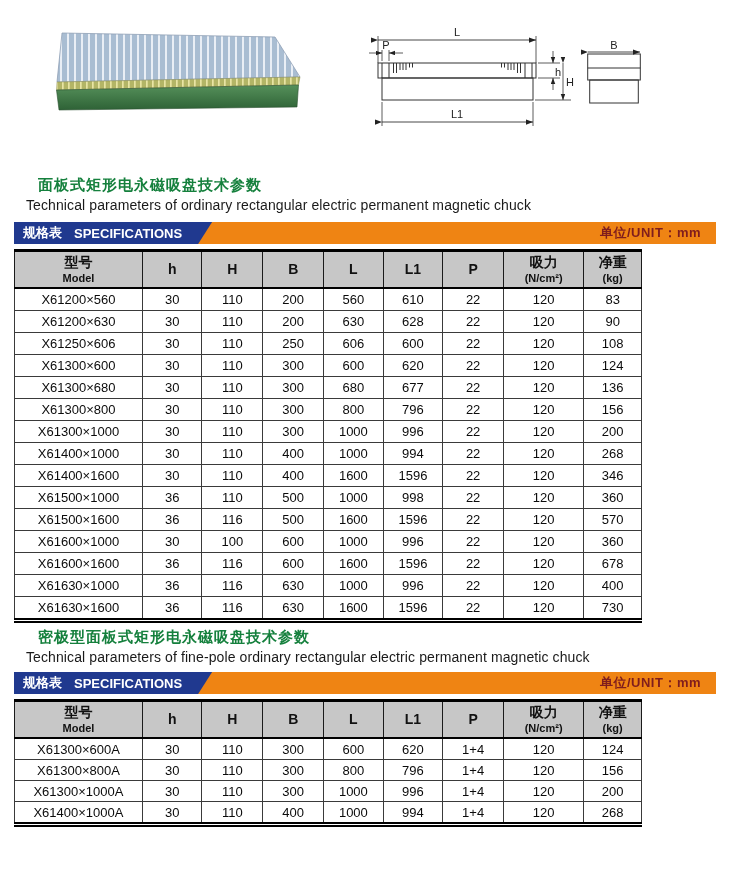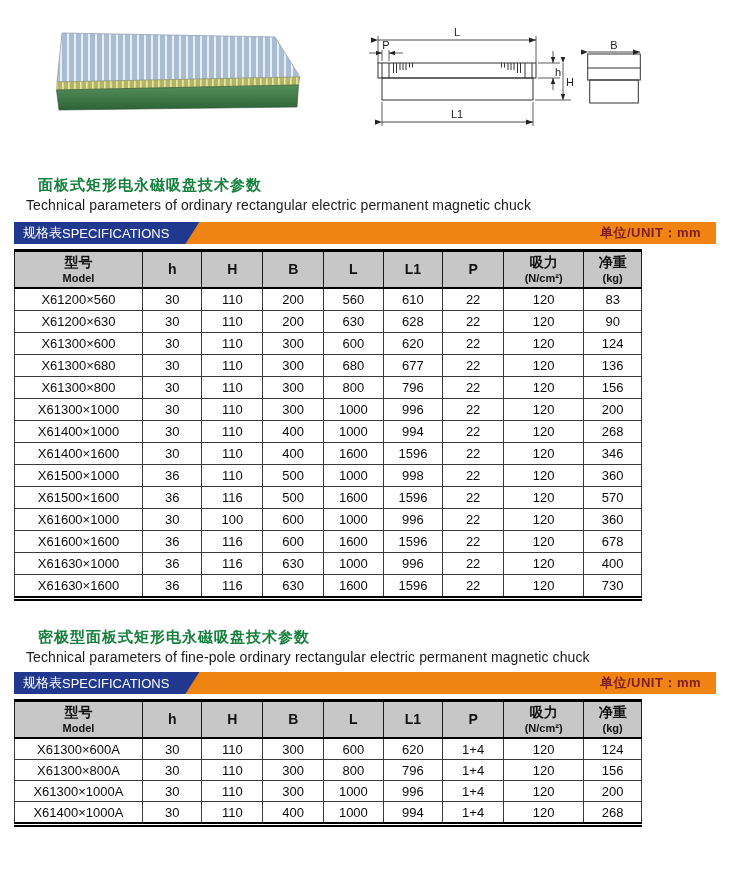--- a/index.html
+++ b/index.html
@@ -14,21 +14,21 @@
   .dim-text{font-size:11px;fill:#222;font-family:"Liberation Sans",sans-serif;}
 
   
   .sec-title-zh{position:absolute;left:14px;font-size:15px;font-weight:bold;color:#15803d;letter-spacing:1px;margin-left:24px;}
   .sec-title-en{position:absolute;left:26px;font-size:14px;color:#1a1a1a;letter-spacing:0.1px;}
 
   
   .spec-bar{position:absolute;left:14px;width:702px;height:22px;background:#ef8413;
             display:flex;justify-content:space-between;align-items:center;}
   .spec-left{height:100%;background:#20398f;color:#fff;display:flex;align-items:center;
-             padding:0 30px 0 9px;font-size:13px;font-weight:normal;
+             padding:0 30px 0 9px;gap:12px;font-size:13px;font-weight:bold;
              clip-path:polygon(0 0,100% 0,calc(100% - 14px) 100%,0 100%);}
   .spec-right{color:#7f1d1d;font-size:13px;font-weight:bold;padding-right:15px;letter-spacing:0.5px;}
 
   
   .spec-table{position:absolute;left:14px;width:628px;border-collapse:collapse;
               border-top:3px solid #000;border-left:1px solid #222;border-right:1px solid #222;
               border-bottom:5px double #000;table-layout:fixed;}
   .spec-table th{background:#c7c7c7;border:1px solid #1a1a1a;border-bottom:2px solid #000;
                  padding:2px 0;line-height:1.25;}
   .spec-table th .h1{font-size:14px;font-weight:bold;}
@@ -212,20 +212,31 @@
           <td>30</td>
           <td>110</td>
           <td>200</td>
           <td>630</td>
           <td>628</td>
           <td>22</td>
           <td>120</td>
           <td>90</td>
         </tr>
         <tr>
+          <td>X61250×606</td>
+          <td>30</td>
+          <td>110</td>
+          <td>250</td>
+          <td>606</td>
+          <td>600</td>
+          <td>22</td>
+          <td>120</td>
+          <td>108</td>
+        </tr>
+        <tr>
           <td>X61300×600</td>
           <td>30</td>
           <td>110</td>
           <td>300</td>
           <td>600</td>
           <td>620</td>
           <td>22</td>
           <td>120</td>
           <td>124</td>
         </tr>

